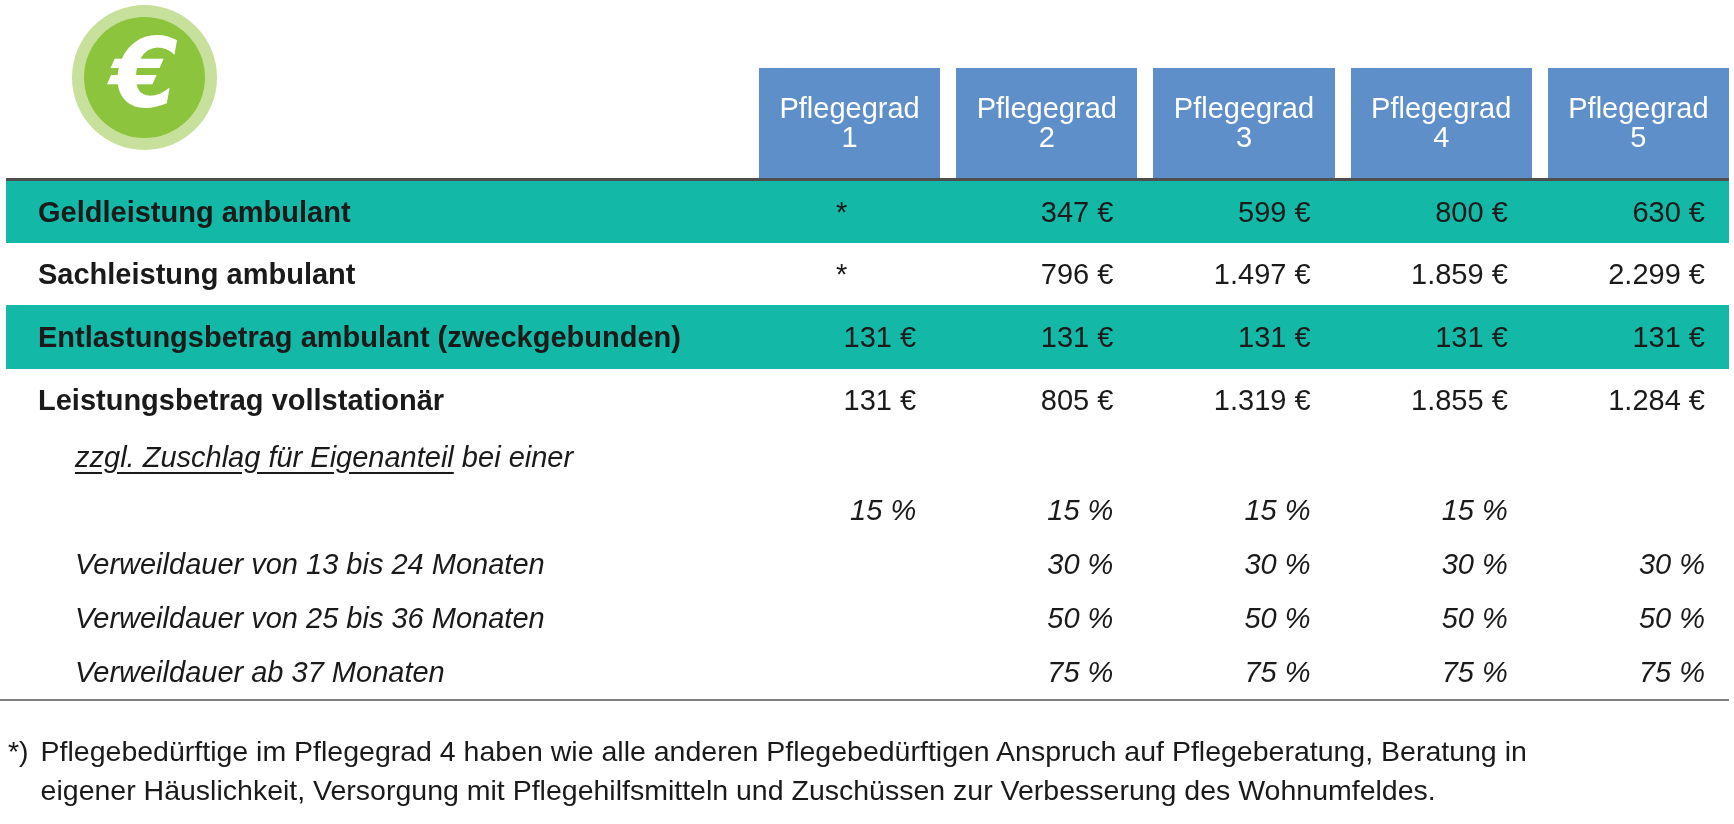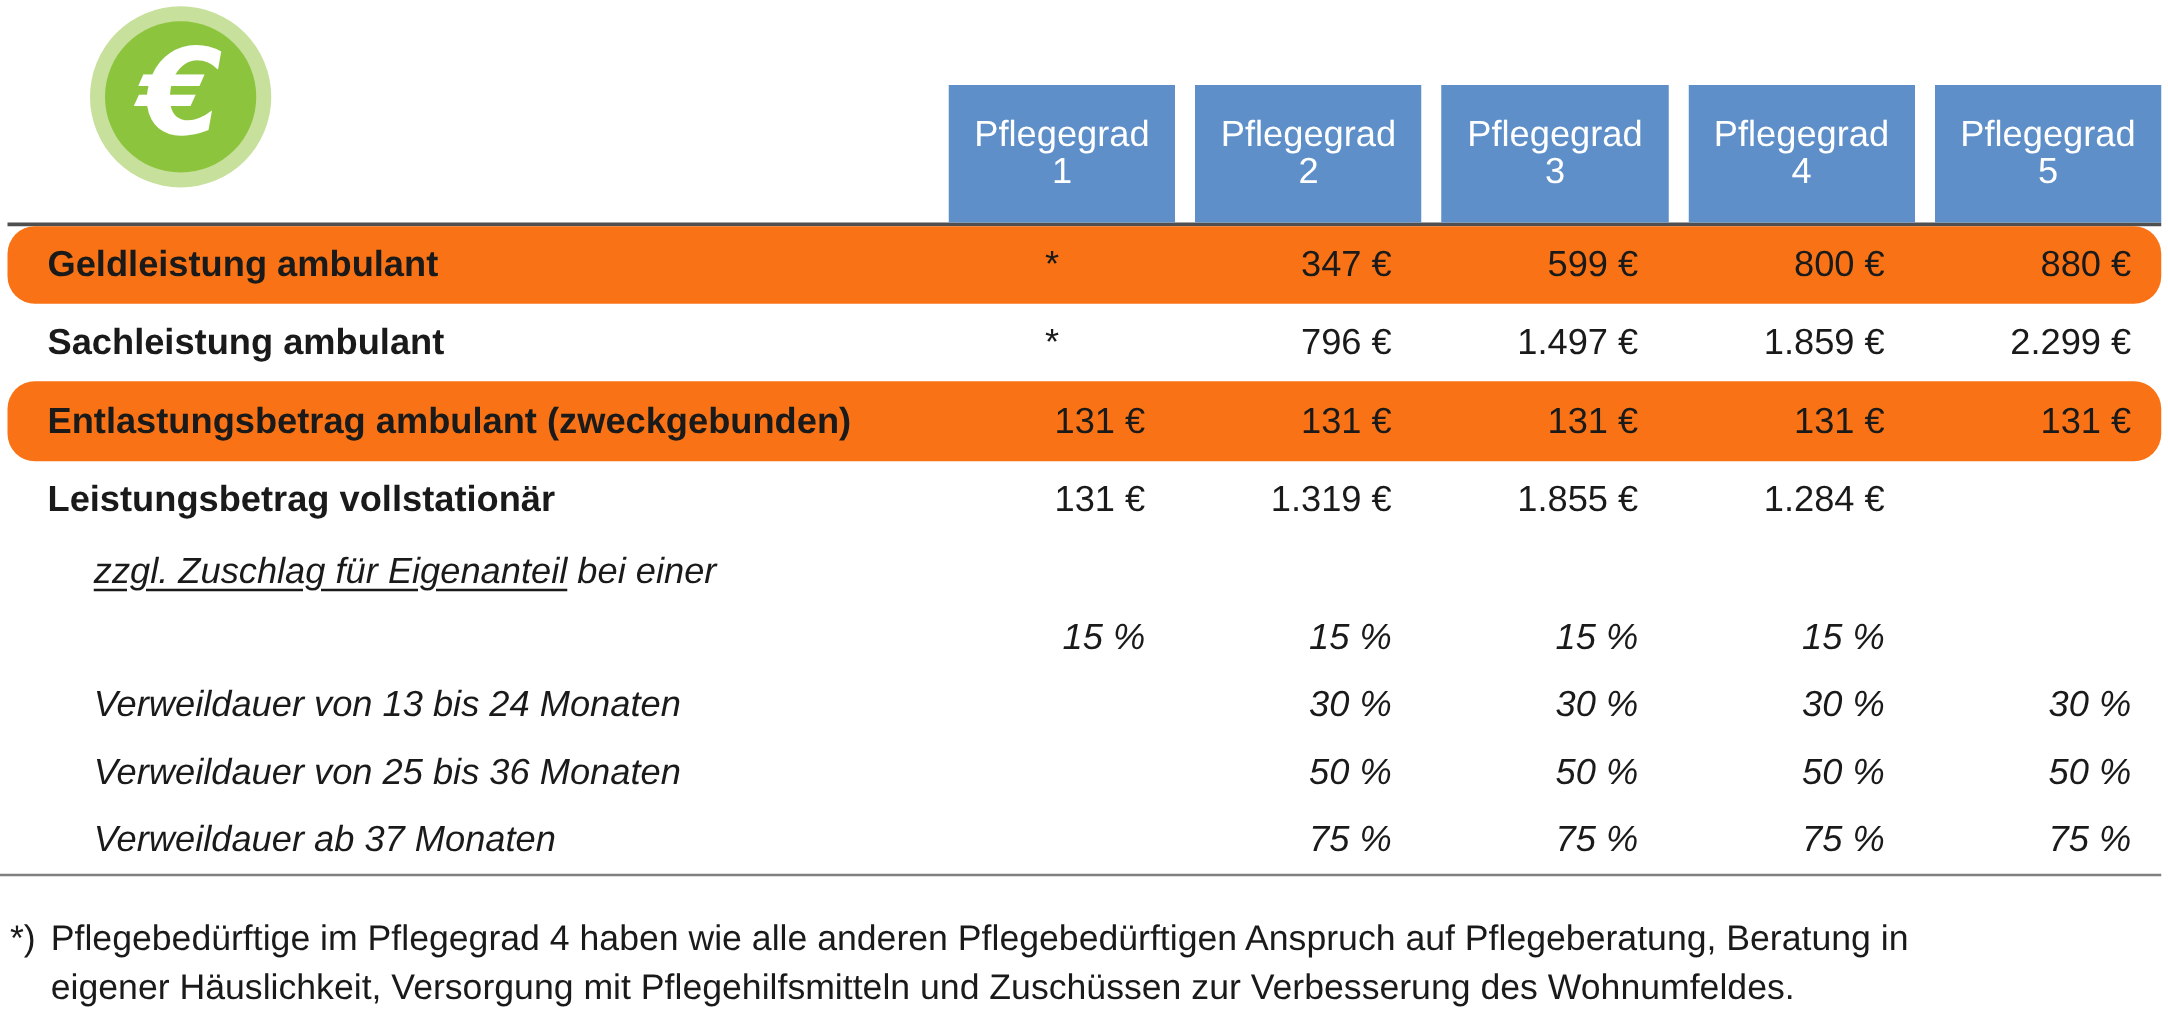--- a/index.html
+++ b/index.html
@@ -17,21 +17,21 @@
   
   .table{position:absolute;left:0;top:68px;width:1729px;}
   .thead{margin-left:743px;display:grid;grid-template-columns:repeat(5,1fr);width:986px;height:110px;}
   .hcell{background:#5e8fc9;color:#ffffff;display:flex;flex-direction:column;align-items:center;
          justify-content:center;font-size:29px;line-height:1;margin-left:16px;}
   .toprule{height:3px;background:#4f4f4f;margin-left:6px;width:1723px;}
   .bottomrule{height:2px;background:#7f7f7f;width:1729px;}
 
   .trow{display:grid;grid-template-columns:737px repeat(5,1fr);margin-left:6px;width:1723px;
         align-items:center;height:62px;}
-  .trow.blue{background:#f97316;border-radius:22px;}
+  .trow.blue{background:#14b8a6;}
   .trow.tall{height:64px;gap:36px;}
   .trow.sub{height:54px;}
   .trow.subhead{height:52px;}
   .tlabel{padding-left:32px;font-size:29px;font-weight:bold;white-space:nowrap;}
   .trow.sub .tlabel,.trow.subhead .tlabel{font-weight:normal;font-style:italic;padding-left:69px;}
   .tlabel .ul{text-decoration:underline;text-underline-offset:5px;}
   .tval{text-align:right;padding-right:24px;font-size:29px;white-space:nowrap;}
   .trow.sub .tval{font-style:italic;}
   .tval.center{text-align:center;padding-right:0;}
 
@@ -76,41 +76,42 @@
         </div>
       </div>
     <div class="toprule"></div>
     <div id="tbody">
         <div class="trow blue">
           <div class="tlabel">Geldleistung ambulant</div>
           <div class="tval center">*</div>
           <div class="tval">347 €</div>
           <div class="tval">599 €</div>
           <div class="tval">800 €</div>
-          <div class="tval">880 €</div>
+          <div class="tval">630 €</div>
         </div>
         <div class="trow">
           <div class="tlabel">Sachleistung ambulant</div>
           <div class="tval center">*</div>
           <div class="tval">796 €</div>
           <div class="tval">1.497 €</div>
           <div class="tval">1.859 €</div>
           <div class="tval">2.299 €</div>
         </div>
         <div class="trow blue tall">
           <div class="tlabel">Entlastungsbetrag ambulant (zweckgebunden)</div>
           <div class="tval">131 €</div>
           <div class="tval">131 €</div>
           <div class="tval">131 €</div>
           <div class="tval">131 €</div>
           <div class="tval">131 €</div>
         </div>
         <div class="trow">
           <div class="tlabel">Leistungsbetrag vollstationär</div>
           <div class="tval">131 €</div>
+          <div class="tval">805 €</div>
           <div class="tval">1.319 €</div>
           <div class="tval">1.855 €</div>
           <div class="tval">1.284 €</div>
         </div>
         <div class="trow subhead">
           <div class="tlabel"><span class="ul">zzgl. Zuschlag für Eigenanteil</span><span> bei einer</span></div>
           <div class="tval"></div>
           <div class="tval"></div>
           <div class="tval"></div>
           <div class="tval"></div>

